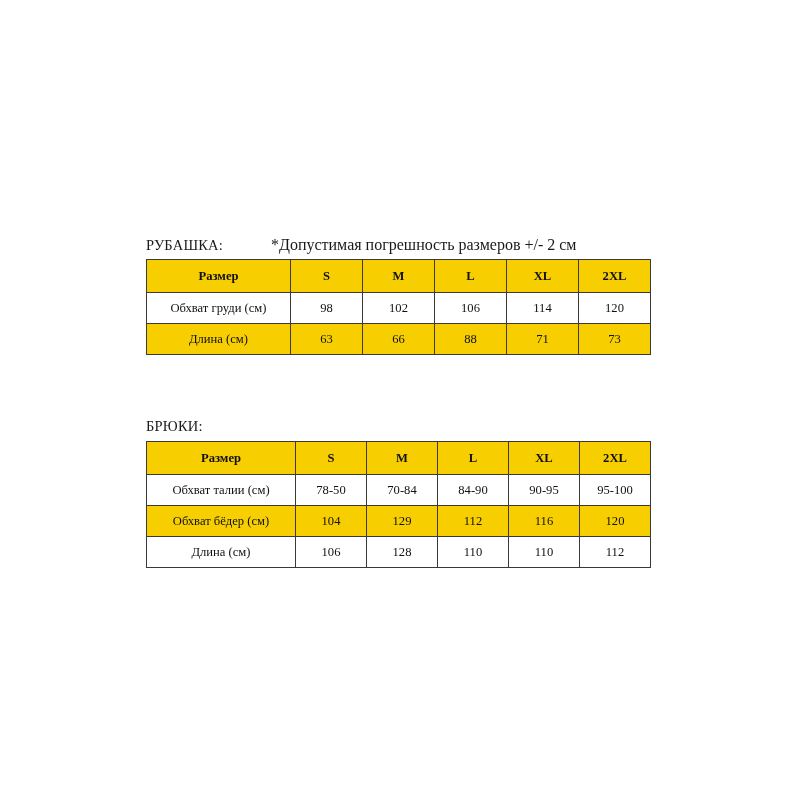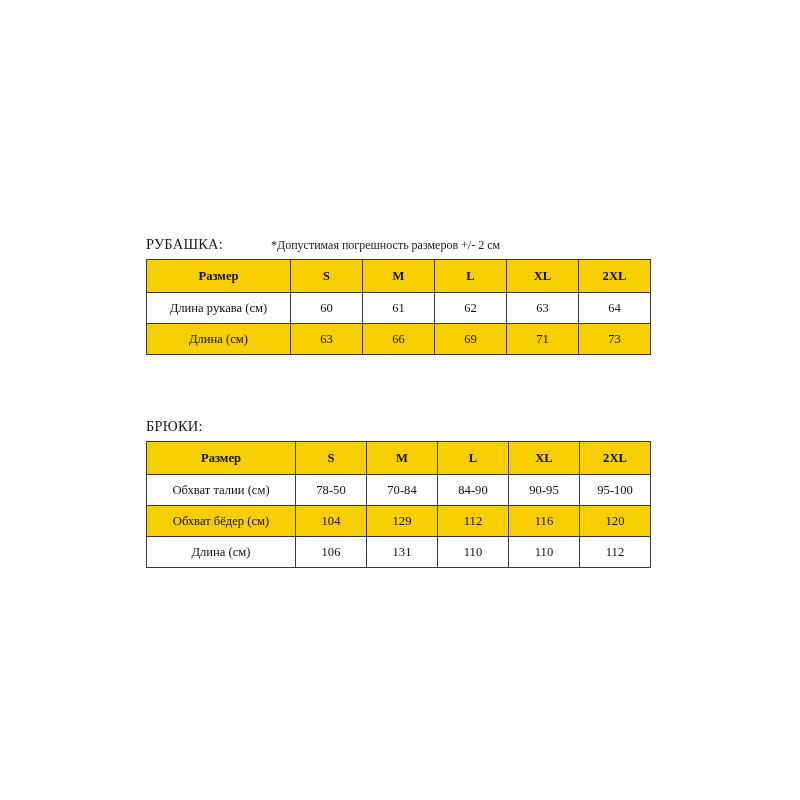--- a/index.html
+++ b/index.html
@@ -31,21 +31,21 @@
     display: flex;
     align-items: baseline;
   }
   .section-title {
     font-size: 14.5px;
     color: #1a1a1a;
     white-space: nowrap;
     letter-spacing: 0.2px;
   }
   .disclaimer {
-    font-size: 12px;
+    font-size: 16px;
     color: #1a1a1a;
     white-space: nowrap;
     margin-left: 48px;
   }
 
   
   table.size-table {
     position: absolute;
     border-collapse: collapse;
     table-layout: fixed;
@@ -121,36 +121,36 @@
     <tbody>
       <tr class="header-row">
         <td class="header-cell">Размер</td>
         <td class="header-cell">S</td>
         <td class="header-cell">M</td>
         <td class="header-cell">L</td>
         <td class="header-cell">XL</td>
         <td class="header-cell">2XL</td>
       </tr>
 
-
-
       <tr class="row-white">
-        <td>Длина рукава (см)</td>
-        <td>60</td>
-        <td>61</td>
-        <td>62</td>
-        <td>63</td>
-        <td>64</td>
-      </tr>
+        <td>Обхват груди (см)</td>
+        <td>98</td>
+        <td class="offset-low">102</td>
+        <td>106</td>
+        <td>114</td>
+        <td>120</td>
+      </tr>
+
+
 
       <tr class="row-yellow">
         <td>Длина (см)</td>
         <td>63</td>
         <td>66</td>
-        <td>69</td>
+        <td>88</td>
         <td>71</td>
         <td>73</td>
       </tr>
     </tbody>
   </table>
 
   <div class="heading-row" id="trousers-heading">
     <span class="section-title">БРЮКИ:</span>
   </div>
 
@@ -187,21 +187,21 @@
         <td>104</td>
         <td>129</td>
         <td>112</td>
         <td>116</td>
         <td>120</td>
       </tr>
 
       <tr class="row-white">
         <td>Длина (см)</td>
         <td>106</td>
-        <td>131</td>
+        <td>128</td>
         <td>110</td>
         <td>110</td>
         <td>112</td>
       </tr>
     </tbody>
   </table>
 
 </div>
 
 </body></html>

